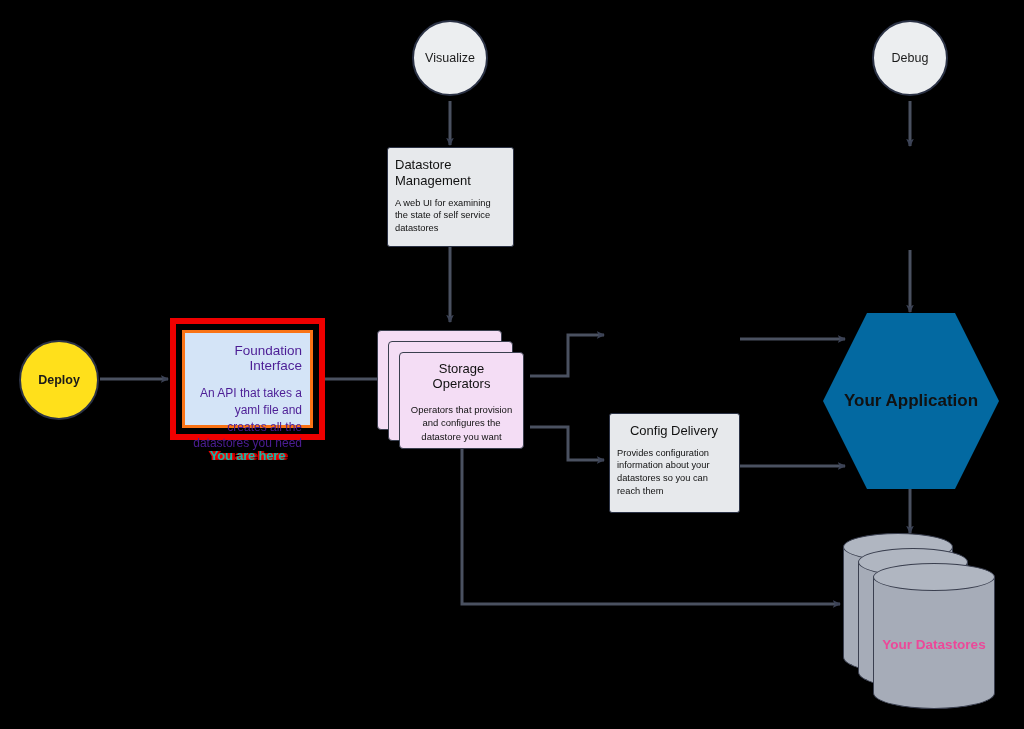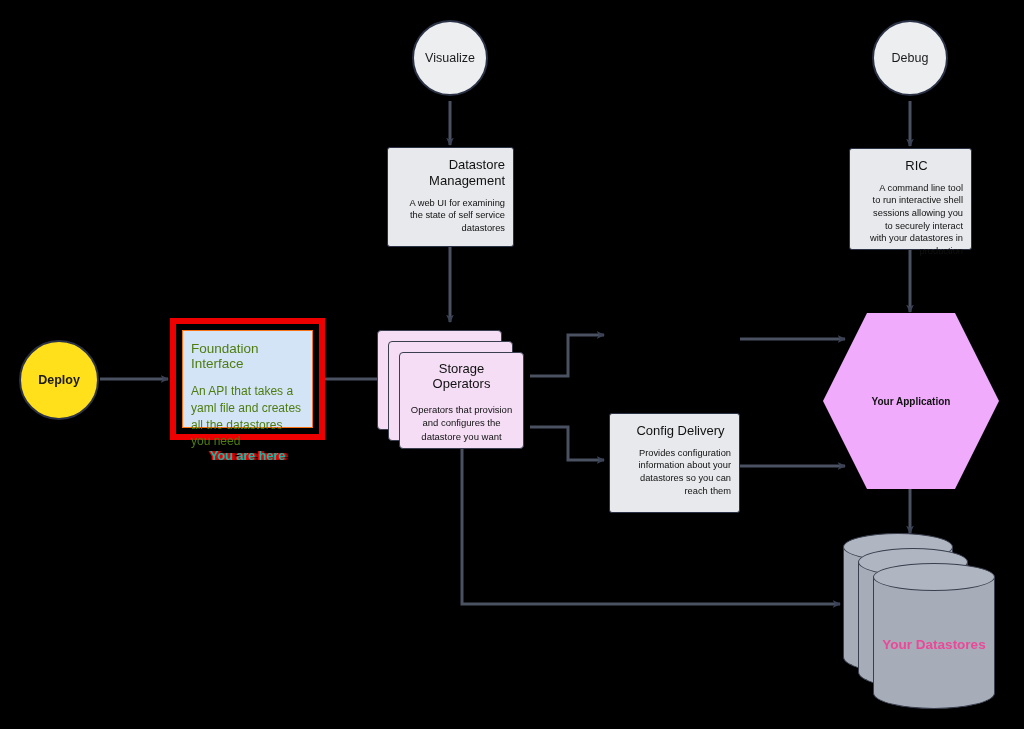--- a/index.html
+++ b/index.html
@@ -24,42 +24,42 @@
   }
   .circle.grey{background:#eceef0;}
   .circle.yellow{background:#ffe01b;font-weight:bold;}
 
   
   .box{
     background:#e7e9ec;
     border:1.6px solid #2b3245;
     border-radius:3px;
     display:flex;flex-direction:column;align-items:center;
-    padding:9px 8px 8px 20px;
-    text-align:right;color:#111;
+    padding:9px 8px 8px 7px;
+    text-align:left;color:#111;
   }
   .box .title{font-size:13px;line-height:1.22;margin-bottom:8px;}
   .box .desc{font-size:9.3px;line-height:1.35;}
 
   
   .fi-wrap{
     border:6px solid #ef0000;
     background:#000;
     padding:6px;
     box-sizing:border-box;
   }
   .fi-inner{
     width:100%;height:100%;
     background:#d4e4f7;
-    border:1px solid #f97316;
+    border:3px solid #f97316;
     display:flex;flex-direction:column;align-items:center;
     justify-content:flex-start;
     padding:10px 8px;
     box-sizing:border-box;
-    text-align:left;color:#4d7c0f;
+    text-align:right;color:#4c1d95;
   }
   .fi-inner .title{font-size:13.5px;margin-bottom:12px;}
   .fi-inner .desc{font-size:12px;line-height:1.4;}
 
   .youarehere{
     position:absolute;
     text-align:center;
     color:#14b8a6;
     font-weight:bold;
     font-size:13px;
@@ -78,24 +78,24 @@
   .stack-front{
     display:flex;flex-direction:column;align-items:center;
     padding:8px 10px;text-align:center;color:#111;
   }
   .stack-front .title{font-size:13px;margin-bottom:12px;}
   .stack-front .desc{font-size:9.5px;line-height:1.4;}
 
   
   .hex{
     position:absolute;
-    background:#f0abfc;
+    background:#0369a1;
     clip-path:polygon(25% 0%, 75% 0%, 100% 50%, 75% 100%, 25% 100%, 0% 50%);
     display:flex;align-items:center;justify-content:center;
-    color:#111;font-weight:bold;font-size:10px;
+    color:#111;font-weight:bold;font-size:17px;
   }
 
   
   .cyl{position:absolute;}
   .cyl-body{
     position:absolute;left:0;top:14px;width:100%;
     background:#a6acb8;
     border-left:1.4px solid #3a3f4f;
     border-right:1.4px solid #3a3f4f;
     border-bottom:1.4px solid #3a3f4f;
@@ -171,24 +171,20 @@
       <div class="desc">An API that takes a yaml file and creates all the datastores you need</div>
     </div>
   </div>
   <div class="youarehere" style="left:170px;top:448px;width:155px;">You are here</div>
 
   <div class="node box" style="left:387px;top:147px;width:127px;height:100px;">
     <div class="title">Datastore Management</div>
     <div class="desc">A web UI for examining the state of self service datastores</div>
   </div>
 
-  <div class="node box" style="left:849px;top:148px;width:123px;height:102px;">
-    <div class="title">RIC</div>
-    <div class="desc">A command line tool to run interactive shell sessions allowing you to securely interact with your datastores in production</div>
-  </div>
 
   <div class="stack-card" style="left:377px;top:330px;width:125px;height:100px;"></div>
   <div class="stack-card" style="left:388px;top:341px;width:125px;height:100px;"></div>
   <div class="stack-card stack-front" style="left:399px;top:352px;width:125px;height:97px;">
     <div class="title">Storage Operators</div>
     <div class="desc">Operators that provision and configures the datastore you want</div>
   </div>
 
 
   <div class="node box" style="left:609px;top:413px;width:131px;height:100px;">

